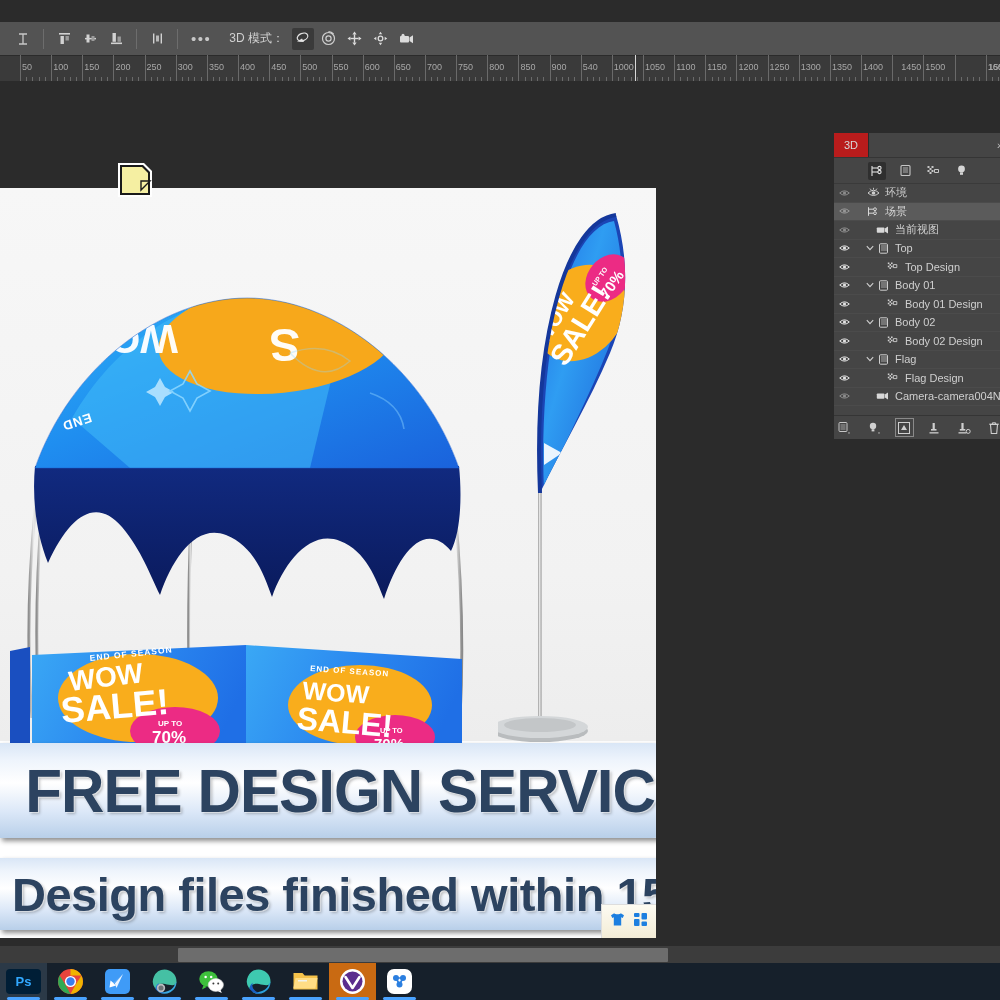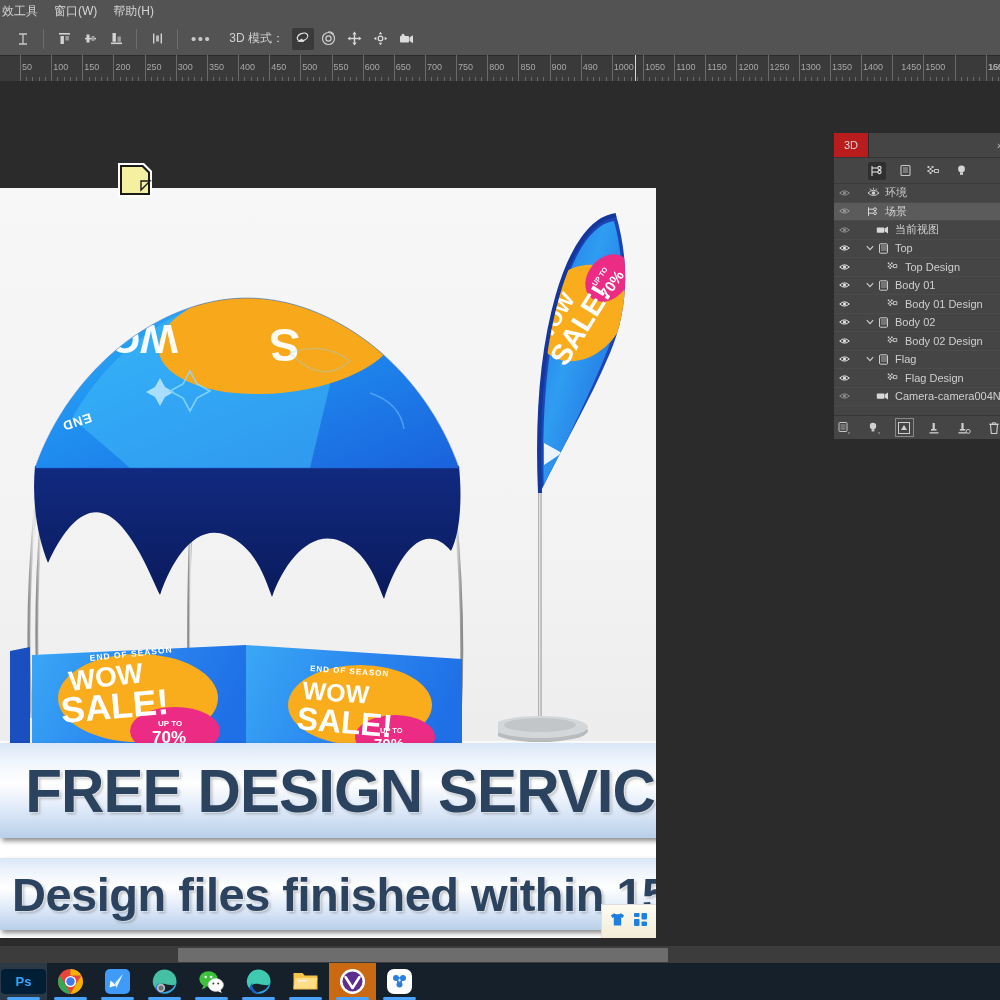--- a/index.html
+++ b/index.html
@@ -177,36 +177,31 @@
     display: flex; align-items: center; justify-content: center;
   }
   .tb-item .underline {
     position: absolute; bottom: 0; left: 7px; width: 33px; height: 3px;
     background: #4aa3ff; border-radius: 2px;
   }
   .tb-item.active-ps { background: #2b3947; }
   .tb-item.active-or { background: #c96a12; }
   .ic { display: block; }
   .ps-ic {
-    width: 45px; height: 25px; background: #001e36; border-radius: 4px;
+    width: 35px; height: 25px; background: #001e36; border-radius: 4px;
     color: #31a8ff; font-size: 13px; font-weight: 700;
     display: flex; align-items: center; justify-content: center;
     font-family: "Liberation Sans", sans-serif;
   }
 </style>
 </head>
 <body>
 
 <div id="app">
 
-  <div class="menubar">
-    <div class="mi">效工具</div>
-    <div class="mi">窗口(W)</div>
-    <div class="mi">帮助(H)</div>
-  </div>
 
   <div class="optionsbar">
     <div style="width:10px"></div>
     <div class="ob-btn">
       <svg width="14" height="14" viewBox="0 0 14 14">
           <path d="M3 2h8M3 12h8M7 2v10" stroke="#c8c8c8" stroke-width="1.3" fill="none"></path>
         </svg>
     </div>
     <div class="ob-sep"></div>
     <div class="ob-btn">
@@ -392,21 +387,21 @@
         <div class="rt minor" style="left: 530.86px;"></div>
         <div class="rt minor" style="left: 537.09px;"></div>
         <div class="rt minor" style="left: 543.32px;"></div>
         <div class="rt major" style="left: 549.55px;"></div>
         <div class="rlabel" style="left: 549.55px;">900</div>
         <div class="rt minor" style="left: 555.78px;"></div>
         <div class="rt minor" style="left: 562.01px;"></div>
         <div class="rt minor" style="left: 568.24px;"></div>
         <div class="rt minor" style="left: 574.47px;"></div>
         <div class="rt major" style="left: 580.7px;"></div>
-        <div class="rlabel" style="left: 580.7px;">490</div>
+        <div class="rlabel" style="left: 580.7px;">540</div>
         <div class="rt minor" style="left: 586.93px;"></div>
         <div class="rt minor" style="left: 593.16px;"></div>
         <div class="rt minor" style="left: 599.39px;"></div>
         <div class="rt minor" style="left: 605.62px;"></div>
         <div class="rt major" style="left: 611.85px;"></div>
         <div class="rlabel" style="left: 611.85px;">1000</div>
         <div class="rt minor" style="left: 618.08px;"></div>
         <div class="rt minor" style="left: 624.31px;"></div>
         <div class="rt minor" style="left: 630.54px;"></div>
         <div class="rt minor" style="left: 636.77px;"></div>

